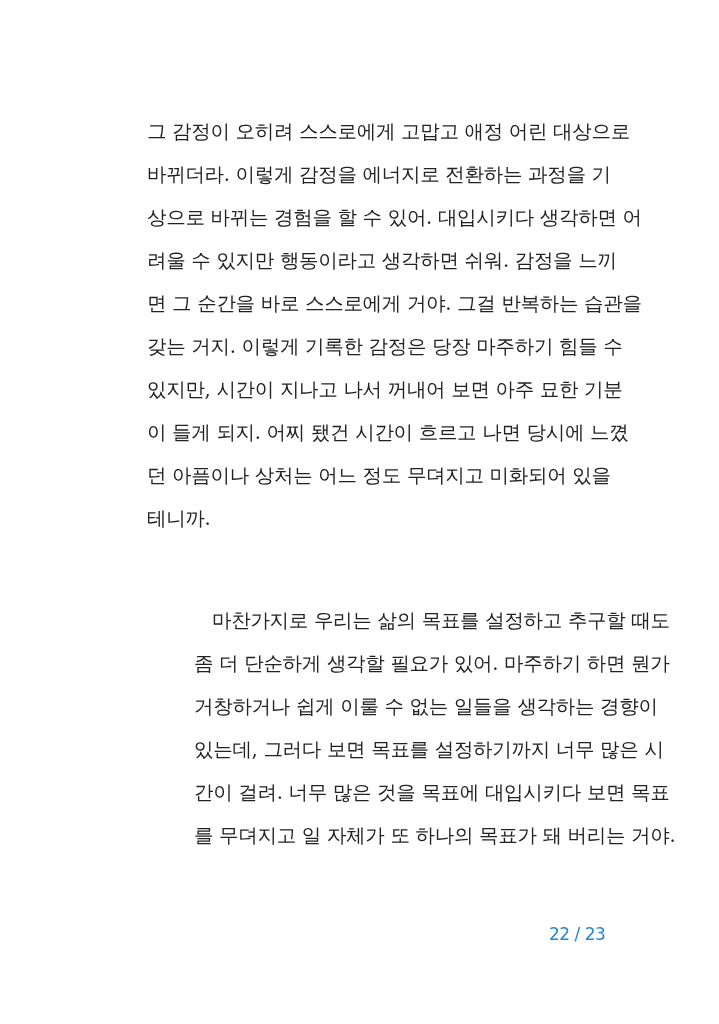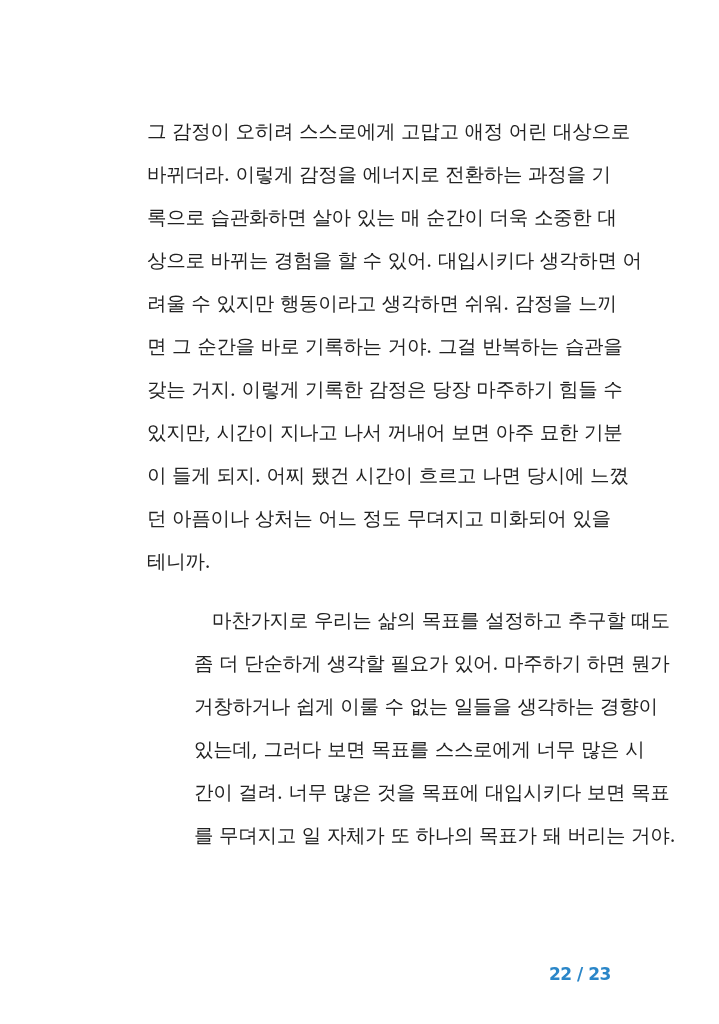--- a/index.html
+++ b/index.html
@@ -36,50 +36,48 @@
       letter-spacing: -0.3px;
     }
     .para1 { top: 110px; }
     .para2 { top: 599px; margin-left: 47px; }
     .indent { padding-left: 18px; }
     .page-number {
       position: absolute;
       left: 549px;
       top: 924px;
       font-family: "DejaVu Sans", "Liberation Sans", sans-serif;
-      font-weight: bold;
+      font-weight: normal;
       font-size: 17px;
       letter-spacing: -0.5px;
       color: #2a86c8;
-      margin-top: 40px;
     }
   </style>
 </head>
 <body>
 
 <div class="page">
 
   <div class="text-block para1">
     <div class="line">그 감정이 오히려 스스로에게 고맙고 애정 어린 대상으로</div>
     <div class="line">바뀌더라. 이렇게 감정을 에너지로 전환하는 과정을 기</div>
-    <div class="line">록으로 습관화하면 살아 있는 매 순간이 더욱 소중한 대</div>
     <div class="line">상으로 바뀌는 경험을 할 수 있어. 대입시키다 생각하면 어</div>
     <div class="line">려울 수 있지만 행동이라고 생각하면 쉬워. 감정을 느끼</div>
-    <div class="line">면 그 순간을 바로 기록하는 거야. 그걸 반복하는 습관을</div>
+    <div class="line">면 그 순간을 바로 스스로에게 거야. 그걸 반복하는 습관을</div>
     <div class="line">갖는 거지. 이렇게 기록한 감정은 당장 마주하기 힘들 수</div>
     <div class="line">있지만, 시간이 지나고 나서 꺼내어 보면 아주 묘한 기분</div>
     <div class="line">이 들게 되지. 어찌 됐건 시간이 흐르고 나면 당시에 느꼈</div>
     <div class="line">던 아픔이나 상처는 어느 정도 무뎌지고 미화되어 있을</div>
     <div class="line">테니까.</div>
   </div>
 
   <div class="text-block para2">
     <div class="line indent">마찬가지로 우리는 삶의 목표를 설정하고 추구할 때도</div>
     <div class="line">좀 더 단순하게 생각할 필요가 있어. 마주하기 하면 뭔가</div>
     <div class="line">거창하거나 쉽게 이룰 수 없는 일들을 생각하는 경향이</div>
-    <div class="line">있는데, 그러다 보면 목표를 스스로에게 너무 많은 시</div>
+    <div class="line">있는데, 그러다 보면 목표를 설정하기까지 너무 많은 시</div>
     <div class="line">간이 걸려. 너무 많은 것을 목표에 대입시키다 보면 목표</div>
     <div class="line">를 무뎌지고 일 자체가 또 하나의 목표가 돼 버리는 거야.</div>
   </div>
 
   <div class="page-number">22 / 23</div>
 
 </div>
 
 </body></html>

